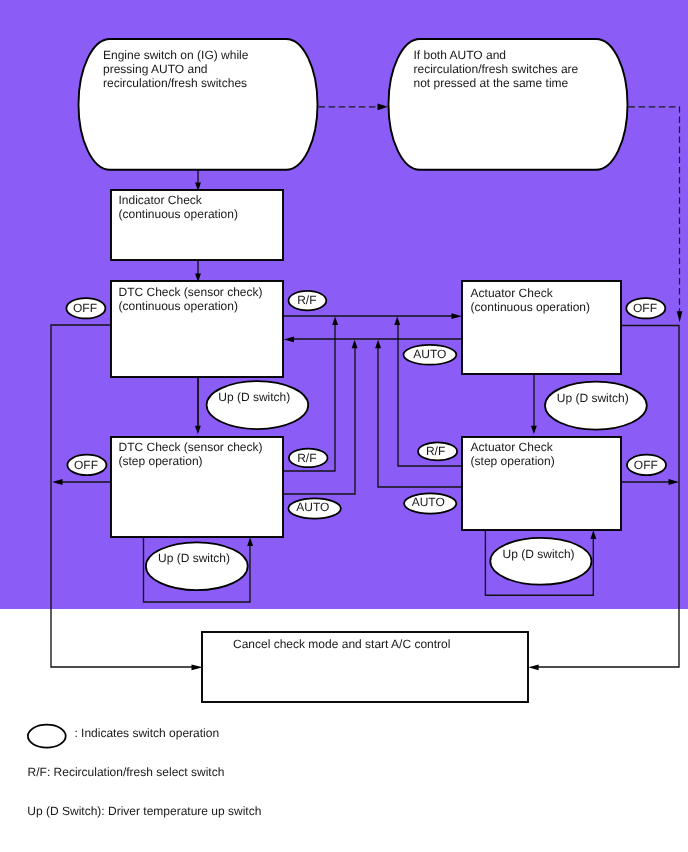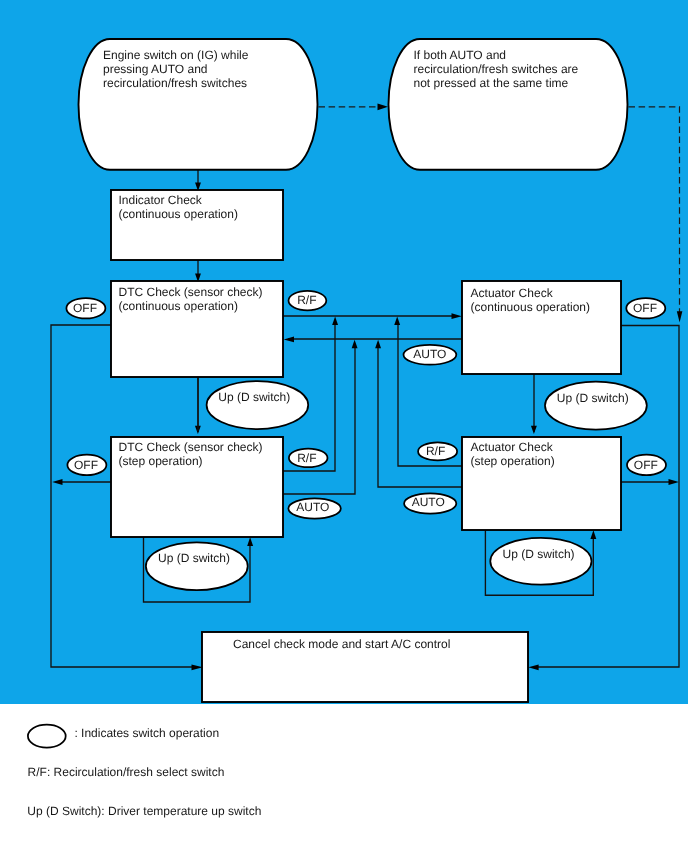--- a/index.html
+++ b/index.html
@@ -1,17 +1,17 @@
 <!DOCTYPE html>
 <html><head>
 <meta charset="utf-8">
 <style>
   html,body{margin:0;padding:0;background:#ffffff;}
   body{width:688px;height:852px;overflow:hidden;font-family:"Liberation Sans",sans-serif;}
-  #stage{position:relative;width:688px;height:704px;background:#0ea5e9;}
+  #stage{position:relative;width:688px;height:609px;background:#8b5cf6;}
   svg text{-webkit-font-smoothing:antialiased;text-rendering:geometricPrecision;}
   svg#flow{display:block;position:absolute;left:0;top:0;}
   .nodeshape{fill:#ffffff;stroke:#000000;stroke-width:1.9;}
   .pill{fill:#ffffff;stroke:#000000;stroke-width:1.9;}
   .oval{fill:#ffffff;stroke:#000000;stroke-width:1.75;}
   .conn{fill:none;stroke:#121212;stroke-width:1.35;}
   .conn-dash{fill:none;stroke:#1a1a1a;stroke-width:1.2;stroke-dasharray:6.5 3.6;}
   .arrowfill{fill:#000000;stroke:none;}
   .lbl{font-family:"Liberation Sans",sans-serif;font-size:12px;fill:#181818;}
   .lbl-ov{font-family:"Liberation Sans",sans-serif;font-size:12px;fill:#181818;text-anchor:middle;}

